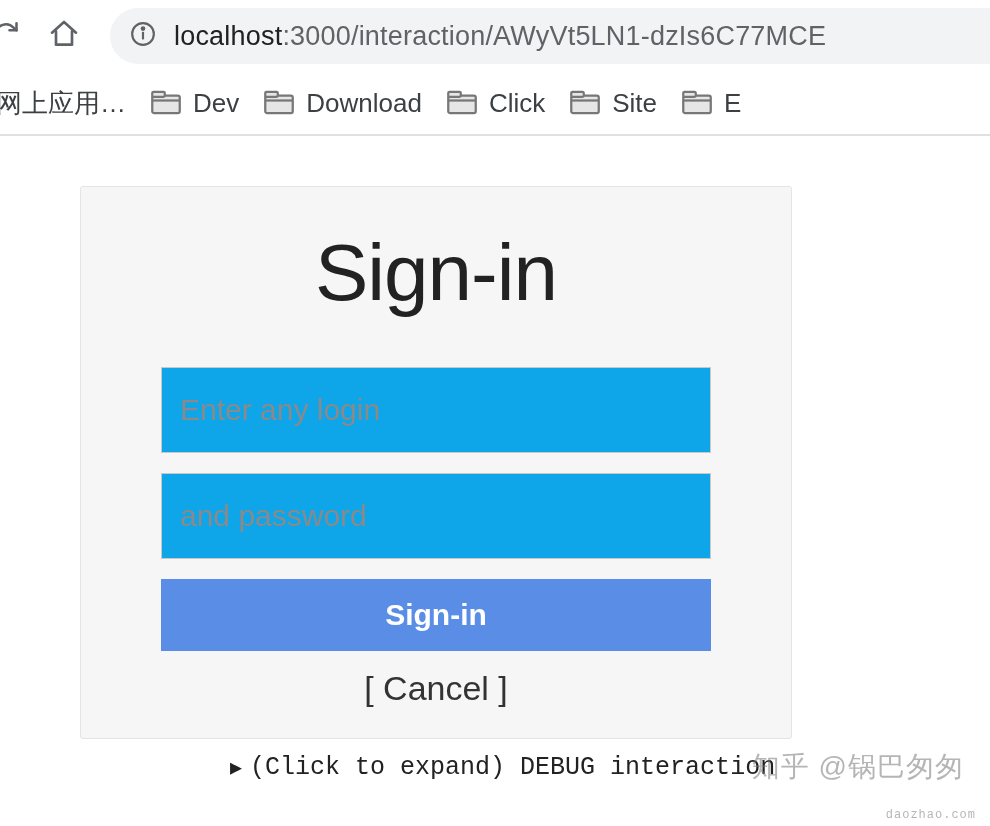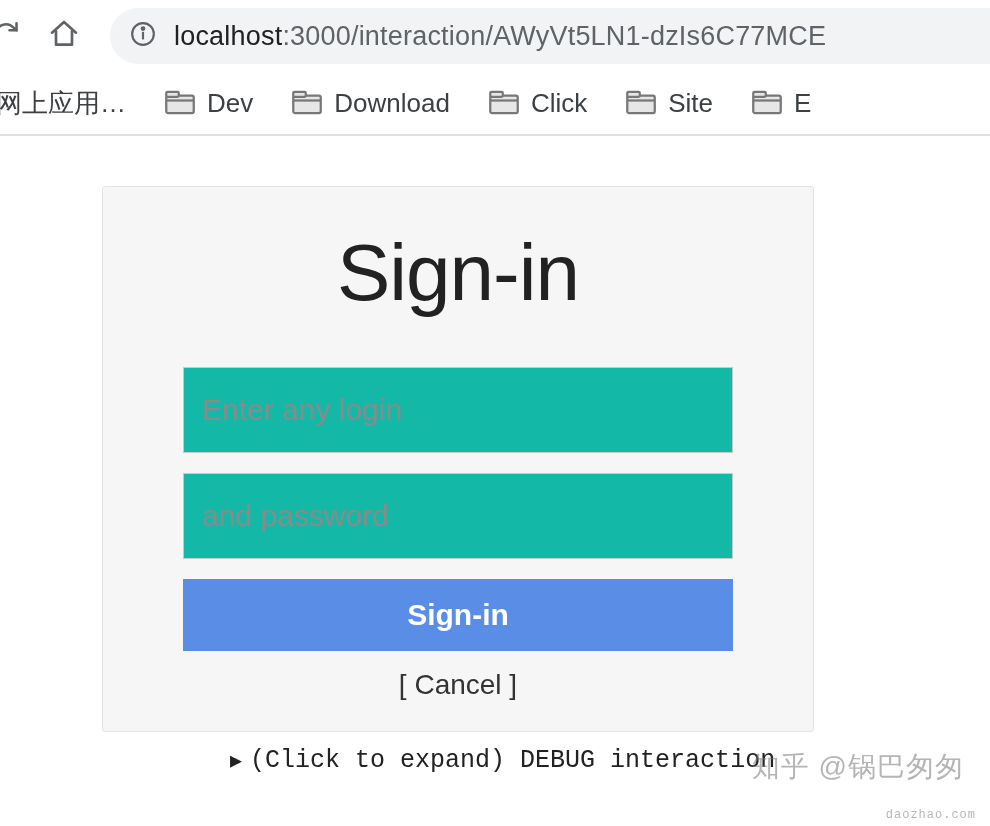--- a/index.html
+++ b/index.html
@@ -51,21 +51,21 @@
       color: #202124;
     }
     .url-rest {
       color: #5f6368;
     }
     
     .bookmarks-bar {
       display: flex;
       align-items: center;
       height: 64px;
-      gap: 39px;
+      gap: 25px;
       padding: 0 0 0 0;
       border-bottom: 2px solid #e0e0e0;
       font-size: 26px;
       color: #3c4043;
     }
     .bookmark-item {
       display: flex;
       align-items: center;
       gap: 12px;
       white-space: nowrap;
@@ -79,39 +79,39 @@
     }
     .folder-icon svg {
       display: block;
     }
     
     .page-area {
       padding: 50px 0 0 0;
     }
     .card {
       width: 712px;
-      margin: 0 0 0 102px;
+      margin: 0 0 0 80px;
       background: #f6f6f6;
       border: 1px solid #e4e4e4;
       border-radius: 3px;
       padding: 40px 80px 30px 80px;
       text-align: center;
     }
     .card h1 {
       font-weight: 200;
       font-size: 80px;
       color: #222;
       margin-bottom: 48px;
       letter-spacing: -1px;
     }
     .field {
       width: 100%;
       height: 86px;
       border: 1px solid #c9c9c9;
-      background: #14b8a6;
+      background: #0ea5e9;
       font-size: 30px;
       padding: 0 18px;
       margin-bottom: 20px;
       color: #333;
       outline: none;
       font-family: inherit;
     }
     .field::placeholder {
       color: #8a8a8a;
     }
@@ -120,21 +120,21 @@
       height: 72px;
       background: #5a8ee6;
       color: #fff;
       border: none;
       font-size: 30px;
       font-weight: 700;
       cursor: pointer;
       margin-bottom: 18px;
     }
     .cancel-link {
-      font-size: 28px;
+      font-size: 34px;
       color: #333;
       cursor: pointer;
       display: inline-block;
     }
     .debug-row {
       width: 712px;
       margin: 14px 0 0 138px;
       font-family: "Courier New", monospace;
       font-size: 25px;
       color: #222;

